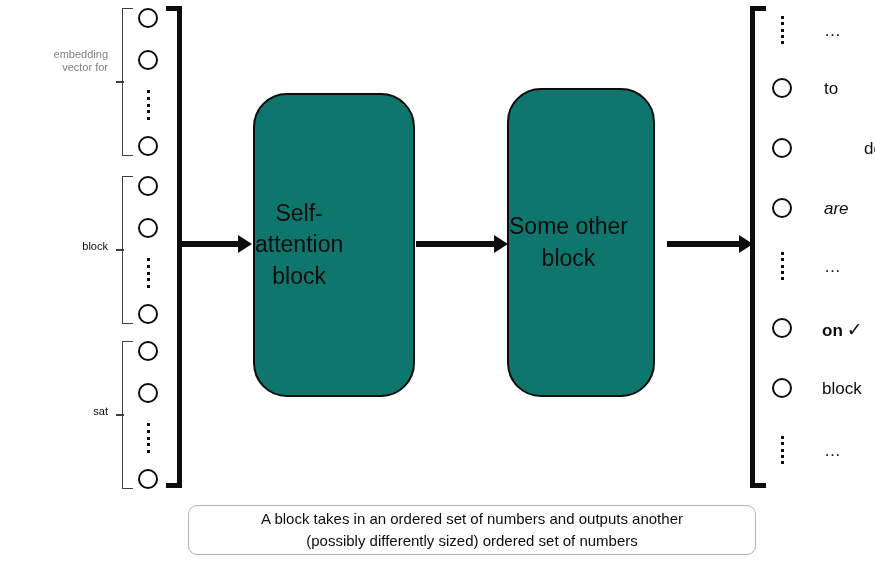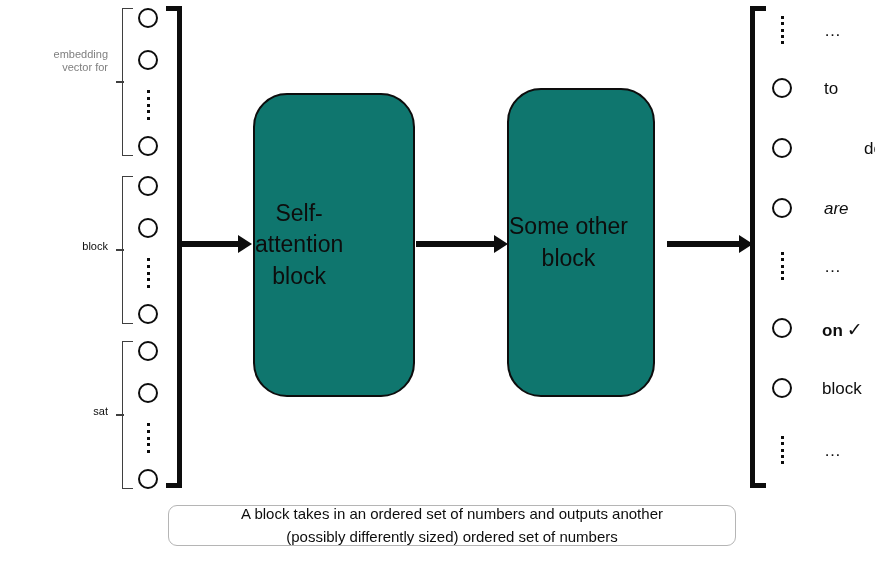--- a/index.html
+++ b/index.html
@@ -296,18 +296,18 @@
 
   <div class="vdots" style="left:780px; top:436px; height:28px;">
     <i></i>
       <i></i>
       <i></i>
       <i></i>
       <i></i>
   </div>
   <div class="out-label is-ellipsis" style="left:824px; top:442px;">…</div>
 
-  <div class="caption" style="left:168px; top:505px; width:568px; height:41px;">
+  <div class="caption" style="left:188px; top:505px; width:568px; height:50px;">
     <div>A block takes in an ordered set of numbers and outputs another</div>
     <div>(possibly differently sized) ordered set of numbers</div>
   </div>
 
 </div>
 
 </body></html>

